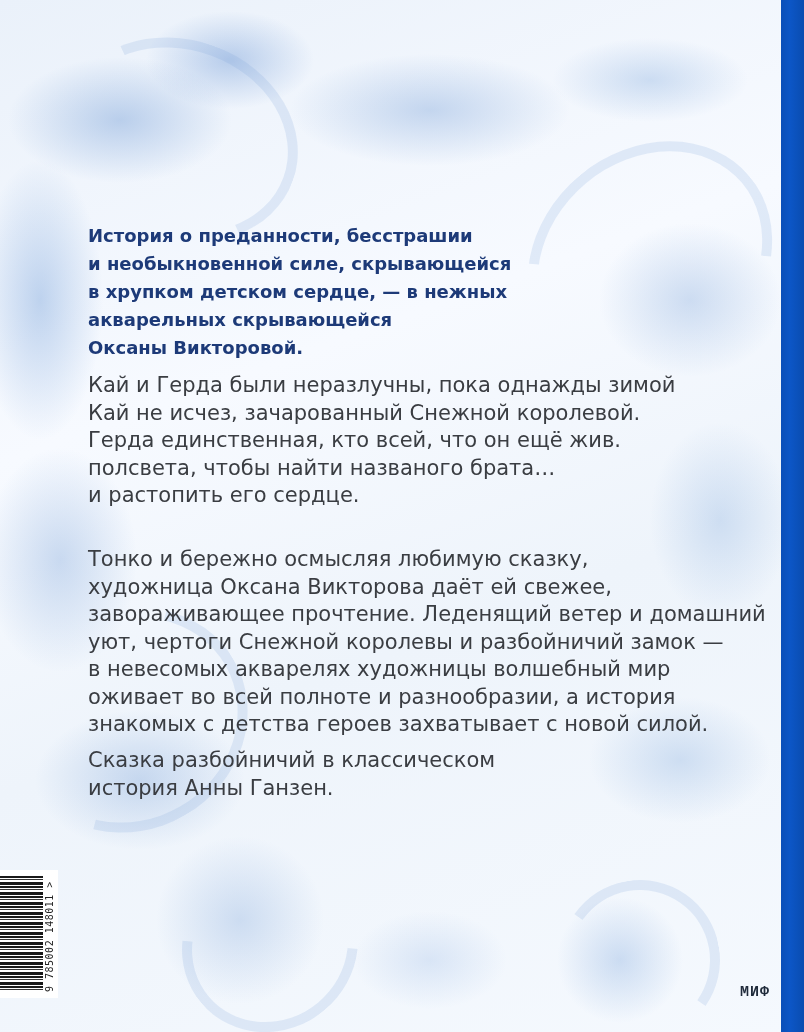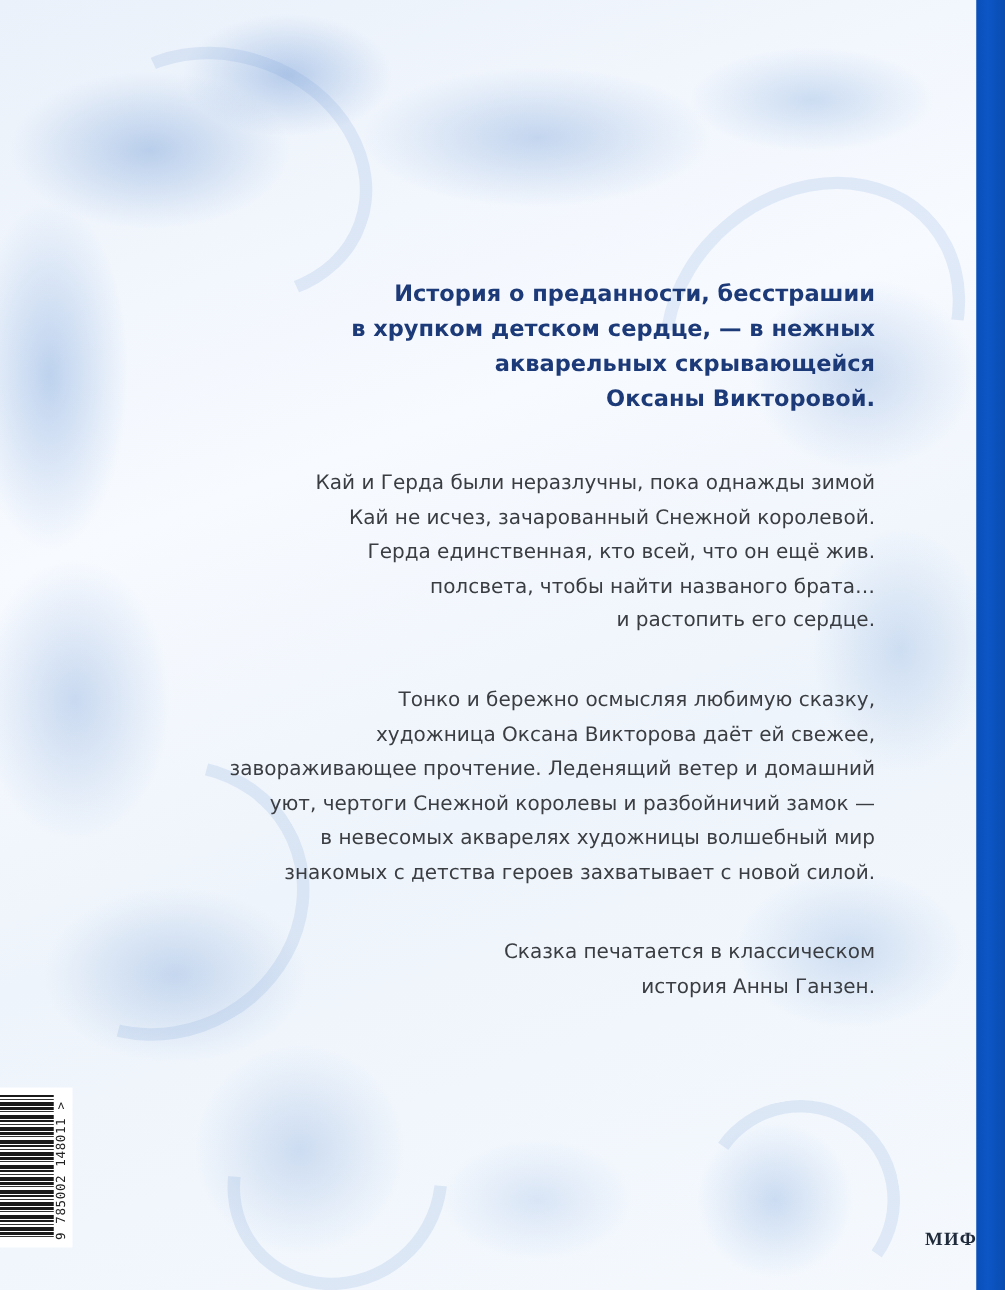--- a/index.html
+++ b/index.html
@@ -41,35 +41,35 @@
     .spine {
       position: absolute;
       top: 0;
       right: 0;
       width: 23px;
       height: 1032px;
       background: linear-gradient(90deg, #0a4fb8 0%, #0c56c6 40%, #0a4cb0 100%);
     }
     .text-block {
       position: absolute;
-      left: 100px;
+      left: 88px;
       width: 600px;
-      text-align: right;
+      text-align: left;
       font-family: "DejaVu Sans", sans-serif;
       color: #3a3d42;
     }
     .lead {
       top: 222px;
       color: #1d3a78;
       font-weight: bold;
       font-size: 18px;
       line-height: 28px;
     }
     .para {
-      font-size: 16px;
+      font-size: 21px;
       line-height: 27.5px;
     }
     .p1 { top: 372px; }
     .p2 { top: 546px; }
     .p3 { top: 747px; }
     .line { display: block; white-space: nowrap; }
 
     .barcode {
       position: absolute;
       left: 0;
@@ -103,21 +103,21 @@
       font-family: "DejaVu Sans Mono", monospace;
       font-size: 10px;
       letter-spacing: 0.5px;
       color: #222;
       white-space: nowrap;
     }
     .logo {
       position: absolute;
       left: 740px;
       top: 984px;
-      font-family: Liberation Serif, serif;
+      font-family: Liberation Mono, monospace;
       font-weight: bold;
       font-size: 15px;
       letter-spacing: 1px;
       color: #1f2a3a;
     }
   </style>
 </head>
 <body>
 
 <div class="cover">
@@ -125,44 +125,46 @@
   <div class="swirl" style="left:60px;top:40px;width:220px;height:180px;transform:rotate(20deg);"></div>
   <div class="swirl" style="left:520px;top:150px;width:240px;height:200px;transform:rotate(-40deg);"></div>
   <div class="swirl" style="left:20px;top:600px;width:200px;height:220px;transform:rotate(60deg);"></div>
   <div class="swirl" style="left:560px;top:880px;width:140px;height:140px;transform:rotate(-10deg);"></div>
   <div class="swirl" style="left:180px;top:860px;width:160px;height:150px;transform:rotate(140deg);"></div>
 
   <div class="spine"></div>
 
   <div class="text-block lead">
     <span class="line">История о преданности, бесстрашии</span>
+    <span class="line">и необыкновенной силе, скрывающейся</span>
     <span class="line">в хрупком детском сердце, — в нежных</span>
     <span class="line">акварельных скрывающейся</span>
     <span class="line">Оксаны Викторовой.</span>
   </div>
 
   <div class="text-block para p1">
     <span class="line">Кай и Герда были неразлучны, пока однажды зимой</span>
     <span class="line">Кай не исчез, зачарованный Снежной королевой.</span>
     <span class="line">Герда единственная, кто всей, что он ещё жив.</span>
     <span class="line">полсвета, чтобы найти названого брата…</span>
     <span class="line">и растопить его сердце.</span>
   </div>
 
   <div class="text-block para p2">
     <span class="line">Тонко и бережно осмысляя любимую сказку,</span>
     <span class="line">художница Оксана Викторова даёт ей свежее,</span>
     <span class="line">завораживающее прочтение. Леденящий ветер и домашний</span>
     <span class="line">уют, чертоги Снежной королевы и разбойничий замок —</span>
     <span class="line">в невесомых акварелях художницы волшебный мир</span>
+    <span class="line">оживает во всей полноте и разнообразии, а история</span>
     <span class="line">знакомых с детства героев захватывает с новой силой.</span>
   </div>
 
   <div class="text-block para p3">
-    <span class="line">Сказка печатается в классическом</span>
+    <span class="line">Сказка разбойничий в классическом</span>
     <span class="line">история Анны Ганзен.</span>
   </div>
 
   <div class="barcode">
     <div class="bars"></div>
     <div class="barcode-digits">9 785002 148011 &gt;</div>
   </div>
 
   <div class="logo">МИФ</div>
 </div>

